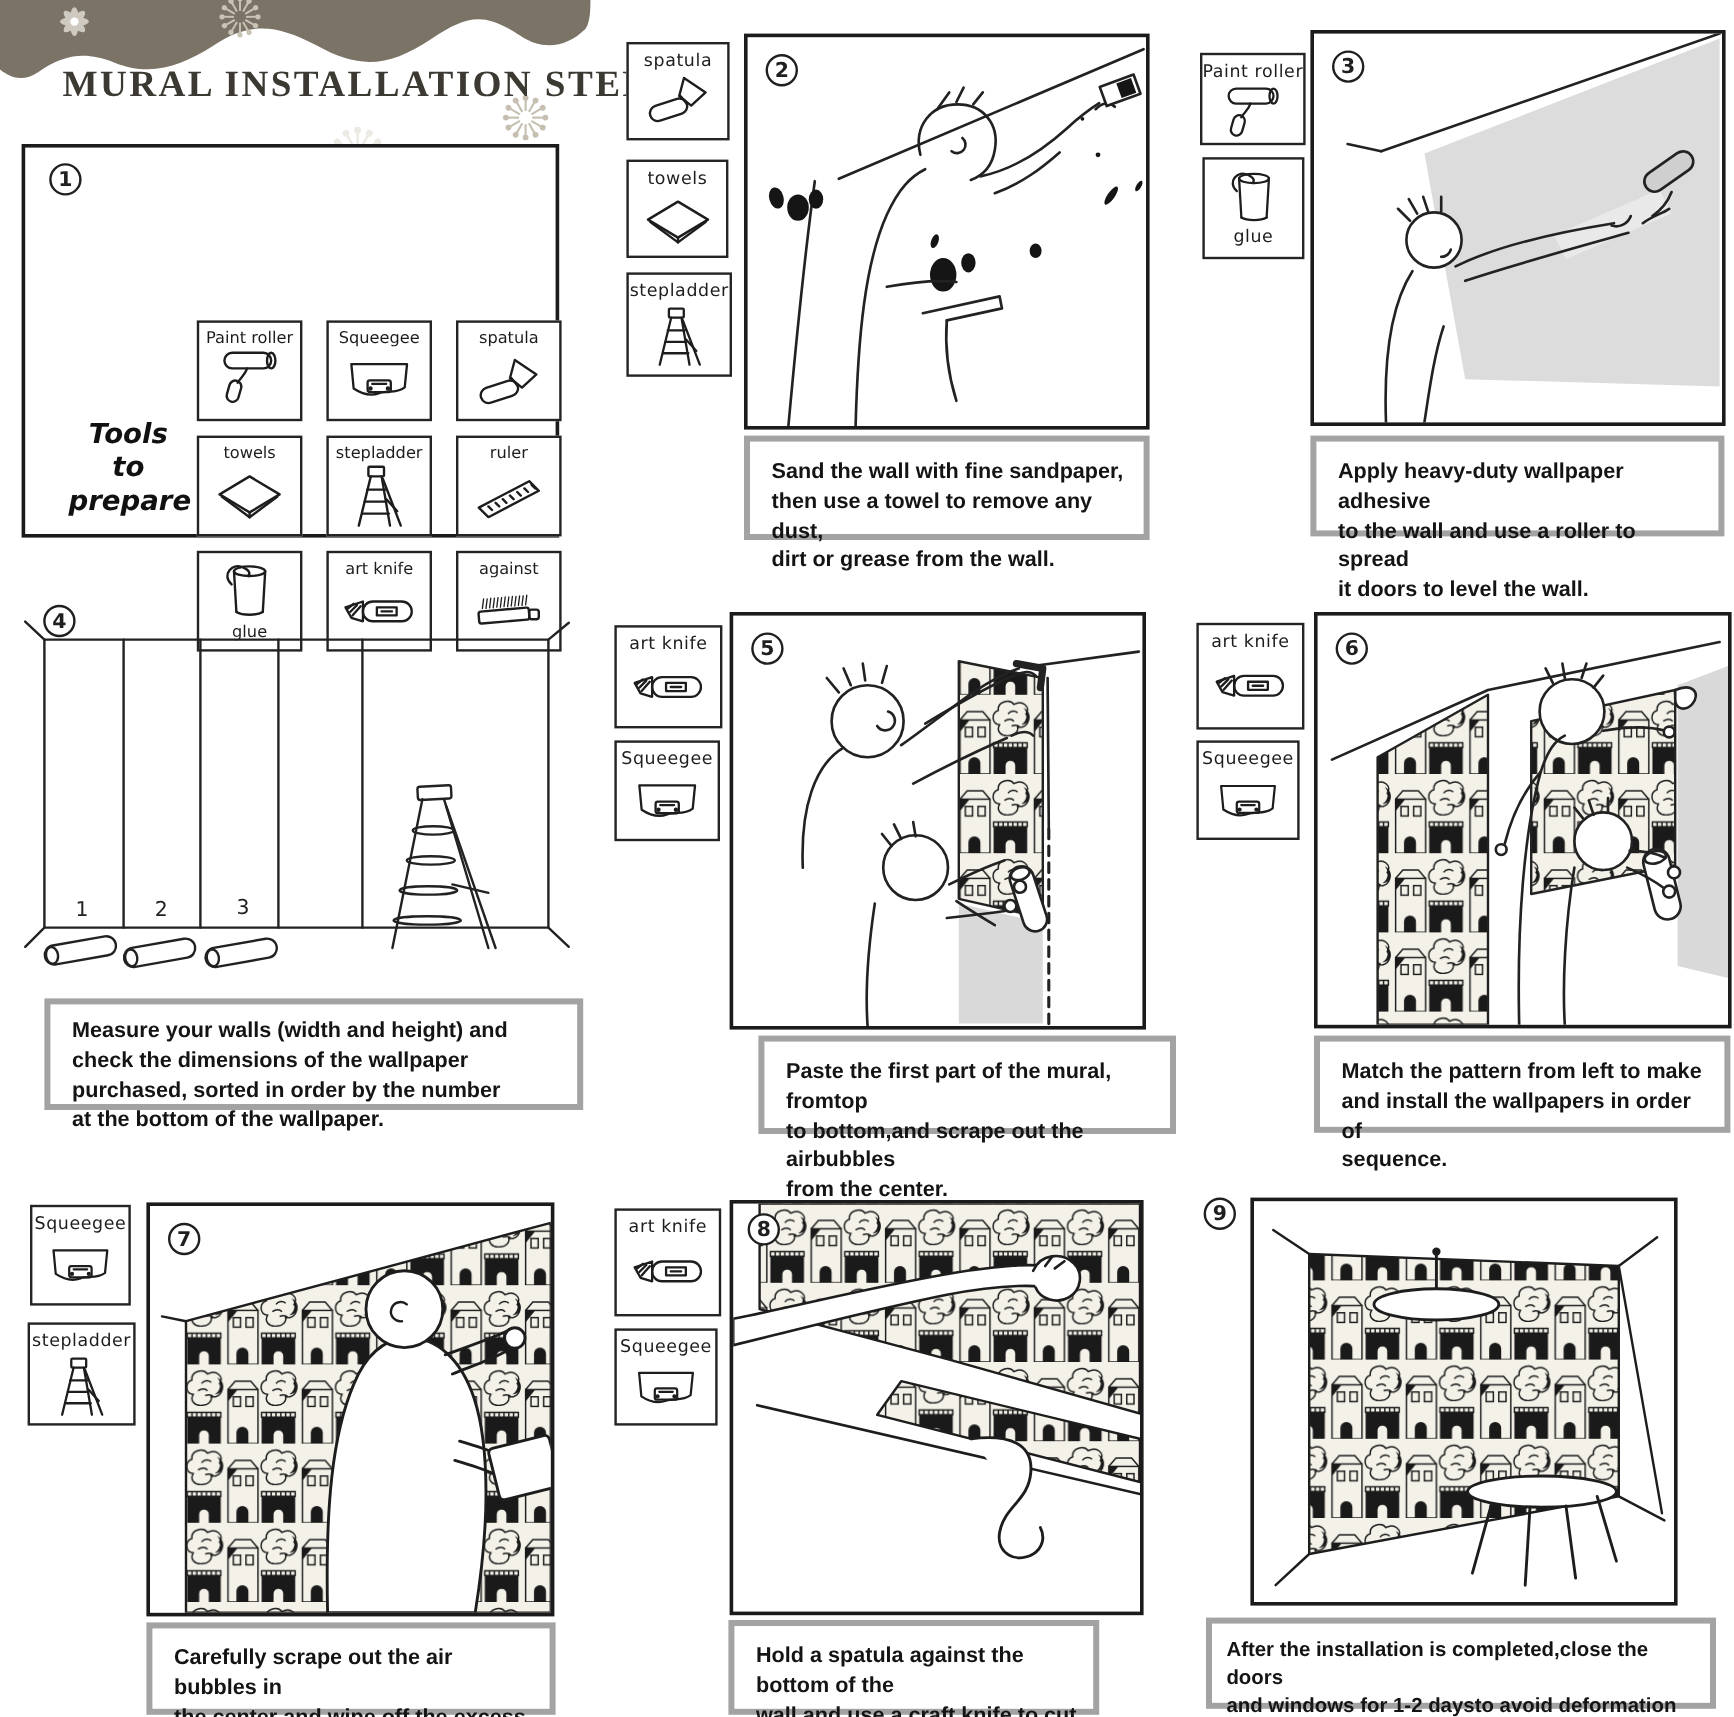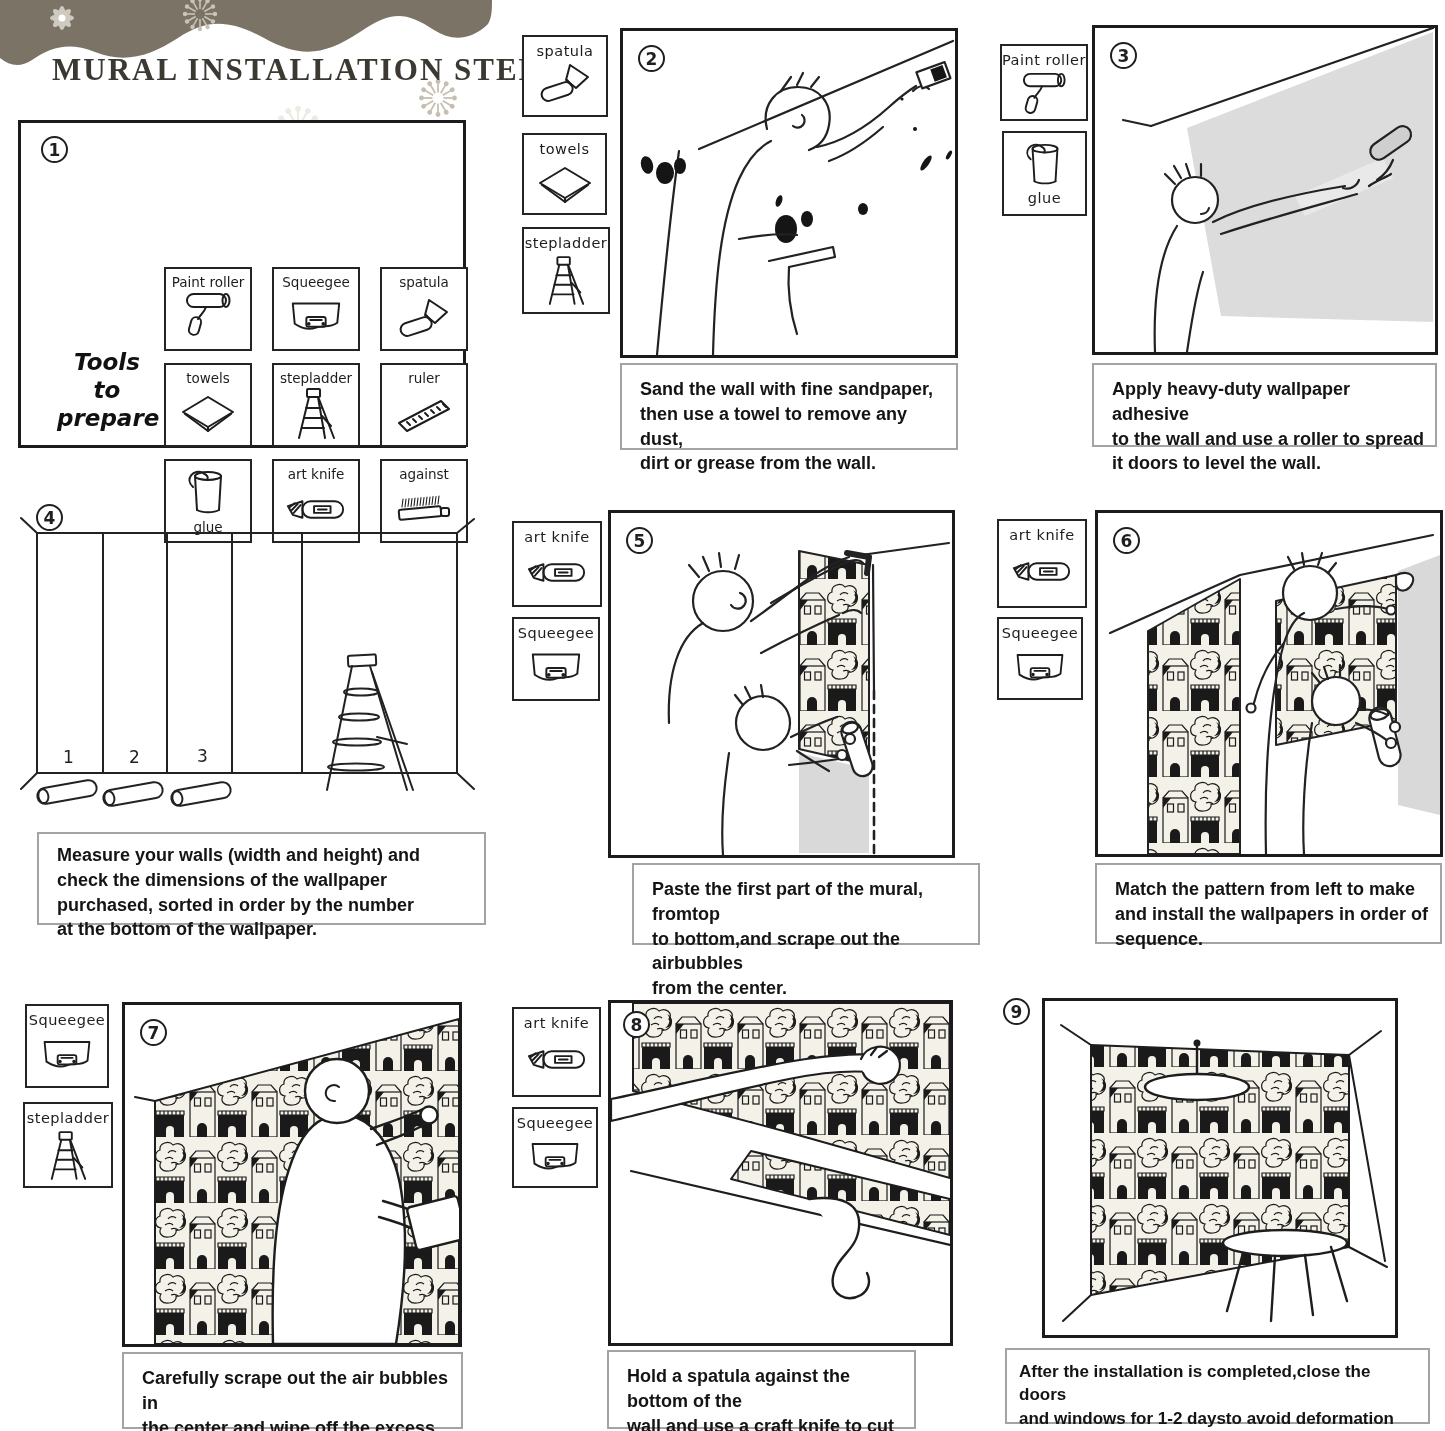--- a/index.html
+++ b/index.html
@@ -11,21 +11,21 @@
   
   .banner-svg{left:0;top:0;}
   .page-title{
     left:52px;top:52px;width:400px;
     font-family:"Liberation Serif",serif;font-weight:700;
     font-size:31px;letter-spacing:2px;color:#3c3933;white-space:nowrap;
   }
   
   .panel{border:3px solid #1b1b1b;background:#fff;}
   .caption{
-    border:2px solid #a3a3a3;background:#fff;
+    border:5px solid #a3a3a3;background:#fff;
     font-size:18px;font-weight:700;line-height:1.38;color:#141414;
     padding:12px 8px 8px 18px;white-space:pre-line;
   }
   .caption.small{font-size:17px;padding-left:12px;}
   .toolbox{
     border:2px solid #242424;background:#fff;text-align:center;
     display:flex;flex-direction:column;align-items:center;justify-content:flex-start;
     padding-top:6px;
   }
   .toolbox .tool-label{

